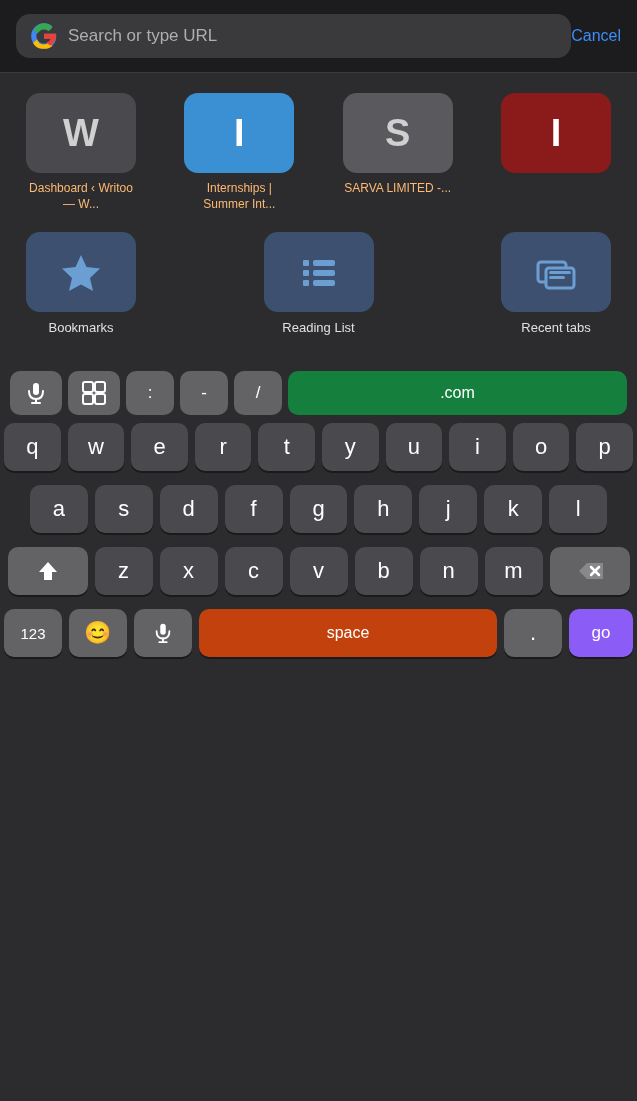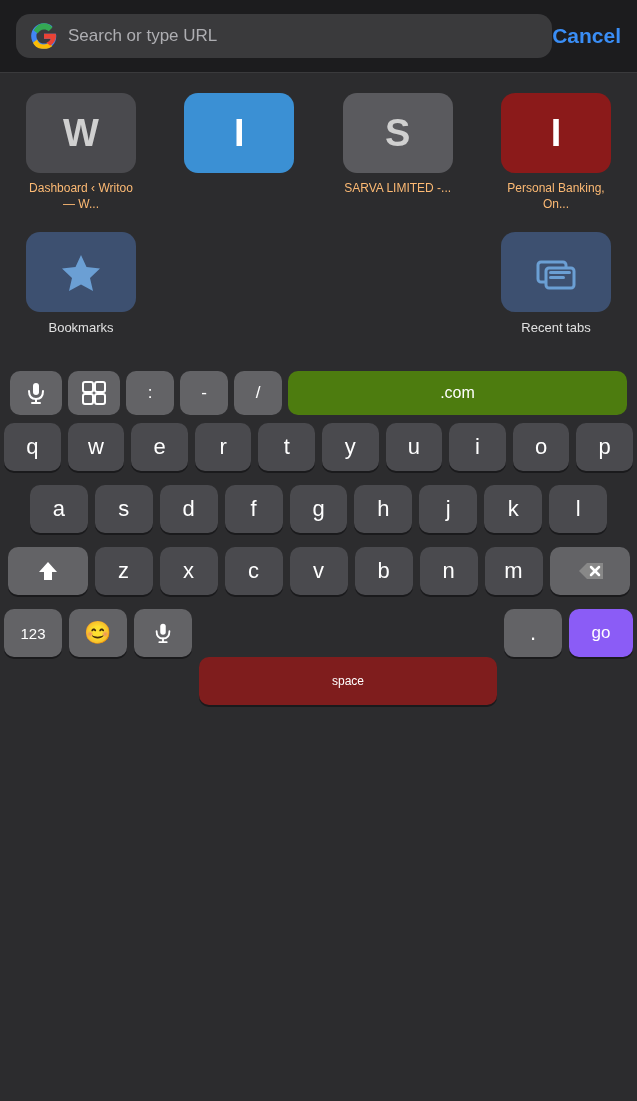--- a/index.html
+++ b/index.html
@@ -36,22 +36,22 @@
       height: 28px;
       flex-shrink: 0;
     }
     .search-placeholder {
       color: #aeaeb2;
       font-size: 17px;
       font-weight: 400;
     }
     .cancel-btn {
       color: #3a8ef6;
-      font-size: 21px;
-      font-weight: 700;
+      font-size: 16px;
+      font-weight: 400;
       background: none;
       border: none;
       cursor: pointer;
       white-space: nowrap;
       padding: 4px 0;
     }
 
     
     .shortcuts-area {
       background: #2c2c2e;
@@ -180,21 +180,21 @@
       color: #fff;
       background: #636366;
     }
     .special-key.icon-btn {
       width: 52px;
       background: #636366;
     }
     .special-key.colon { width: 48px; }
     .special-key.dash { width: 48px; }
     .special-key.slash { width: 48px; }
-    .special-key.dotcom { flex: 1; background: #4d7c0f; font-size: 16px; }
+    .special-key.dotcom { flex: 1; background: #15803d; font-size: 16px; }
 
     
     .keyboard-rows {
       background: #2c2c2e;
       padding: 0 4px;
     }
     .key-row {
       display: flex;
       justify-content: center;
       gap: 7px;
@@ -222,24 +222,23 @@
     }
     .key.action-key {
       background: #636366;
     }
     .key.delete-key {
       background: #636366;
     }
     .key.space-key {
       flex: 5;
       max-width: none;
-      background: #7f1d1d;
-      font-size: 12px;
-      color: #fff;
-      margin-top: 48px;
+      background: #c2410c;
+      font-size: 16px;
+      color: #fff;
     }
     .key.go-key {
       flex: 1.5;
       max-width: 80px;
       background: #8b5cf6;
       font-size: 17px;
     }
     .key.num-key {
       background: #636366;
       font-size: 17px;
@@ -288,44 +287,57 @@
 
   <div class="recent-items">
 
     <div class="recent-item">
       <div class="recent-icon writoo">W</div>
       <span class="recent-label">Dashboard ‹ Writoo — W...</span>
     </div>
 
     <div class="recent-item">
       <div class="recent-icon internships">I</div>
+      <span class="recent-label">Internships | Summer Int...</span>
     </div>
 
     <div class="recent-item">
       <div class="recent-icon sarva">S</div>
       <span class="recent-label">SARVA LIMITED -...</span>
     </div>
 
     <div class="recent-item">
       <div class="recent-icon banking">I</div>
-      <span class="recent-label">Personal Banking, On...</span>
     </div>
   </div>
 
   <div class="shortcut-row">
 
     <div class="shortcut-item">
       <div class="shortcut-icon-box">
         <svg width="44" height="44" viewBox="0 0 44 44" fill="none">
           <polygon points="22,5 27.5,17 41,18.5 31,28 34,41 22,34.5 10,41 13,28 3,18.5 16.5,17" fill="#6b9fd4" stroke="none"></polygon>
         </svg>
       </div>
       <span class="shortcut-label">Bookmarks</span>
     </div>
 
+    <div class="shortcut-item">
+      <div class="shortcut-icon-box">
+        <svg width="44" height="44" viewBox="0 0 44 44" fill="none">
+          <rect x="6" y="10" width="6" height="6" rx="1" fill="#6b9fd4"></rect>
+          <rect x="16" y="10" width="22" height="6" rx="2" fill="#6b9fd4"></rect>
+          <rect x="6" y="20" width="6" height="6" rx="1" fill="#6b9fd4"></rect>
+          <rect x="16" y="20" width="22" height="6" rx="2" fill="#6b9fd4"></rect>
+          <rect x="6" y="30" width="6" height="6" rx="1" fill="#6b9fd4"></rect>
+          <rect x="16" y="30" width="22" height="6" rx="2" fill="#6b9fd4"></rect>
+        </svg>
+      </div>
+      <span class="shortcut-label">Reading List</span>
+    </div>
 
     <div class="shortcut-item">
       <div class="shortcut-icon-box">
         <svg width="44" height="44" viewBox="0 0 44 44" fill="none">
 
           <rect x="4" y="12" width="28" height="20" rx="3" stroke="#6b9fd4" stroke-width="3" fill="none"></rect>
           <rect x="12" y="18" width="28" height="20" rx="3" fill="#3d5070" stroke="#6b9fd4" stroke-width="3"></rect>
           <rect x="15" y="21" width="22" height="3" rx="1.5" fill="#6b9fd4"></rect>
           <rect x="15" y="26" width="16" height="3" rx="1.5" fill="#6b9fd4"></rect>
         </svg>

